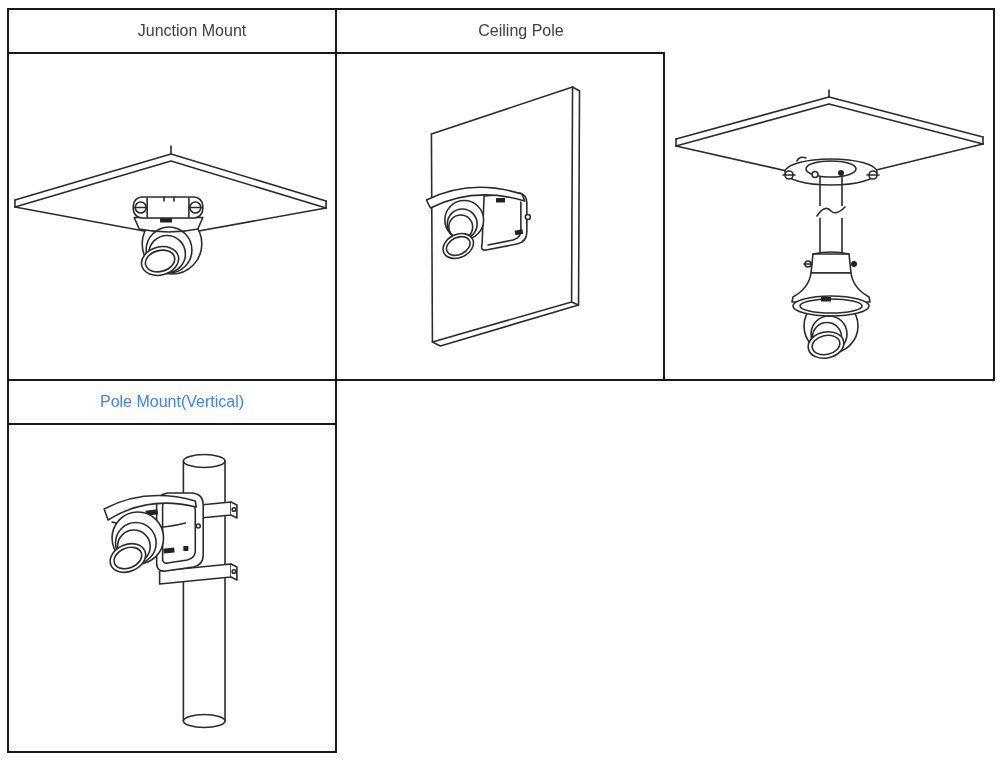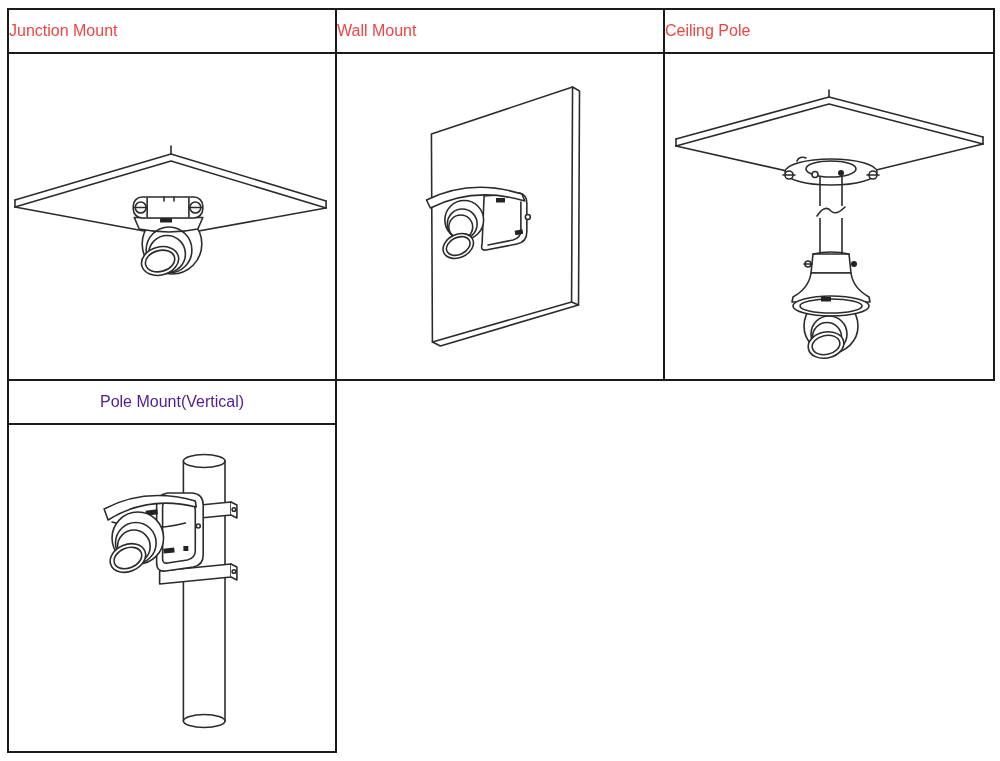--- a/index.html
+++ b/index.html
@@ -1,38 +1,35 @@
 <!DOCTYPE html>
 <html><head>
 <meta charset="utf-8">
 <style>
   html,body{margin:0;padding:0;background:#fff;}
   body{width:1000px;height:761px;position:relative;font-family:"Liberation Sans",sans-serif;overflow:hidden;}
   .top-section{position:absolute;left:7px;top:8px;width:988px;height:373px;border:2px solid #1a1a1a;box-sizing:border-box;display:flex;flex-direction:column;}
   .hdr-row{display:flex;height:44px;flex:0 0 44px;}
   .img-row{display:flex;flex:1 1 auto;}
-  .hcell{width:328px;box-sizing:border-box;border-bottom:2px solid #1a1a1a;display:flex;align-items:center;font-size:16px;color:#ef4444;}
+  .hcell{width:328px;box-sizing:border-box;border-bottom:2px solid #1a1a1a;display:flex;align-items:center;justify-content:center;font-size:16px;color:#404040;padding-left:40px;}
   .icell{width:328px;box-sizing:border-box;position:relative;}
   .hcell.divr,.icell.divr{border-right:2px solid #1a1a1a;}
   .bottom-section{position:absolute;left:7px;top:381px;width:330px;height:372px;border-left:2px solid #1a1a1a;border-right:2px solid #1a1a1a;border-bottom:2px solid #1a1a1a;box-sizing:border-box;display:flex;flex-direction:column;}
-  .bhdr{height:44px;flex:0 0 44px;box-sizing:border-box;border-bottom:2px solid #1a1a1a;display:flex;align-items:center;justify-content:center;font-size:16px;color:#4c1d95;}
+  .bhdr{height:44px;flex:0 0 44px;box-sizing:border-box;border-bottom:2px solid #1a1a1a;display:flex;align-items:center;justify-content:center;font-size:16px;color:#3b82f6;}
   .bimg{flex:1 1 auto;position:relative;}
   svg.diagram{position:absolute;left:0;top:0;width:100%;height:100%;}
   .la{stroke:#2b2b2b;stroke-width:1.6;fill:none;stroke-linecap:round;stroke-linejoin:round;}
 </style>
 </head>
 <body>
 
 <div class="top-section">
   <div class="hdr-row">
     <div class="hcell divr">
       <span>Junction Mount</span>
-    </div>
-    <div class="hcell divr">
-      <span>Wall Mount</span>
     </div>
     <div class="hcell">
       <span>Ceiling Pole</span>
     </div>
   </div>
   <div class="img-row">
 
     <div class="icell divr">
       <svg class="diagram" viewBox="0 0 328 325" preserveAspectRatio="none">
         <g class="la">

